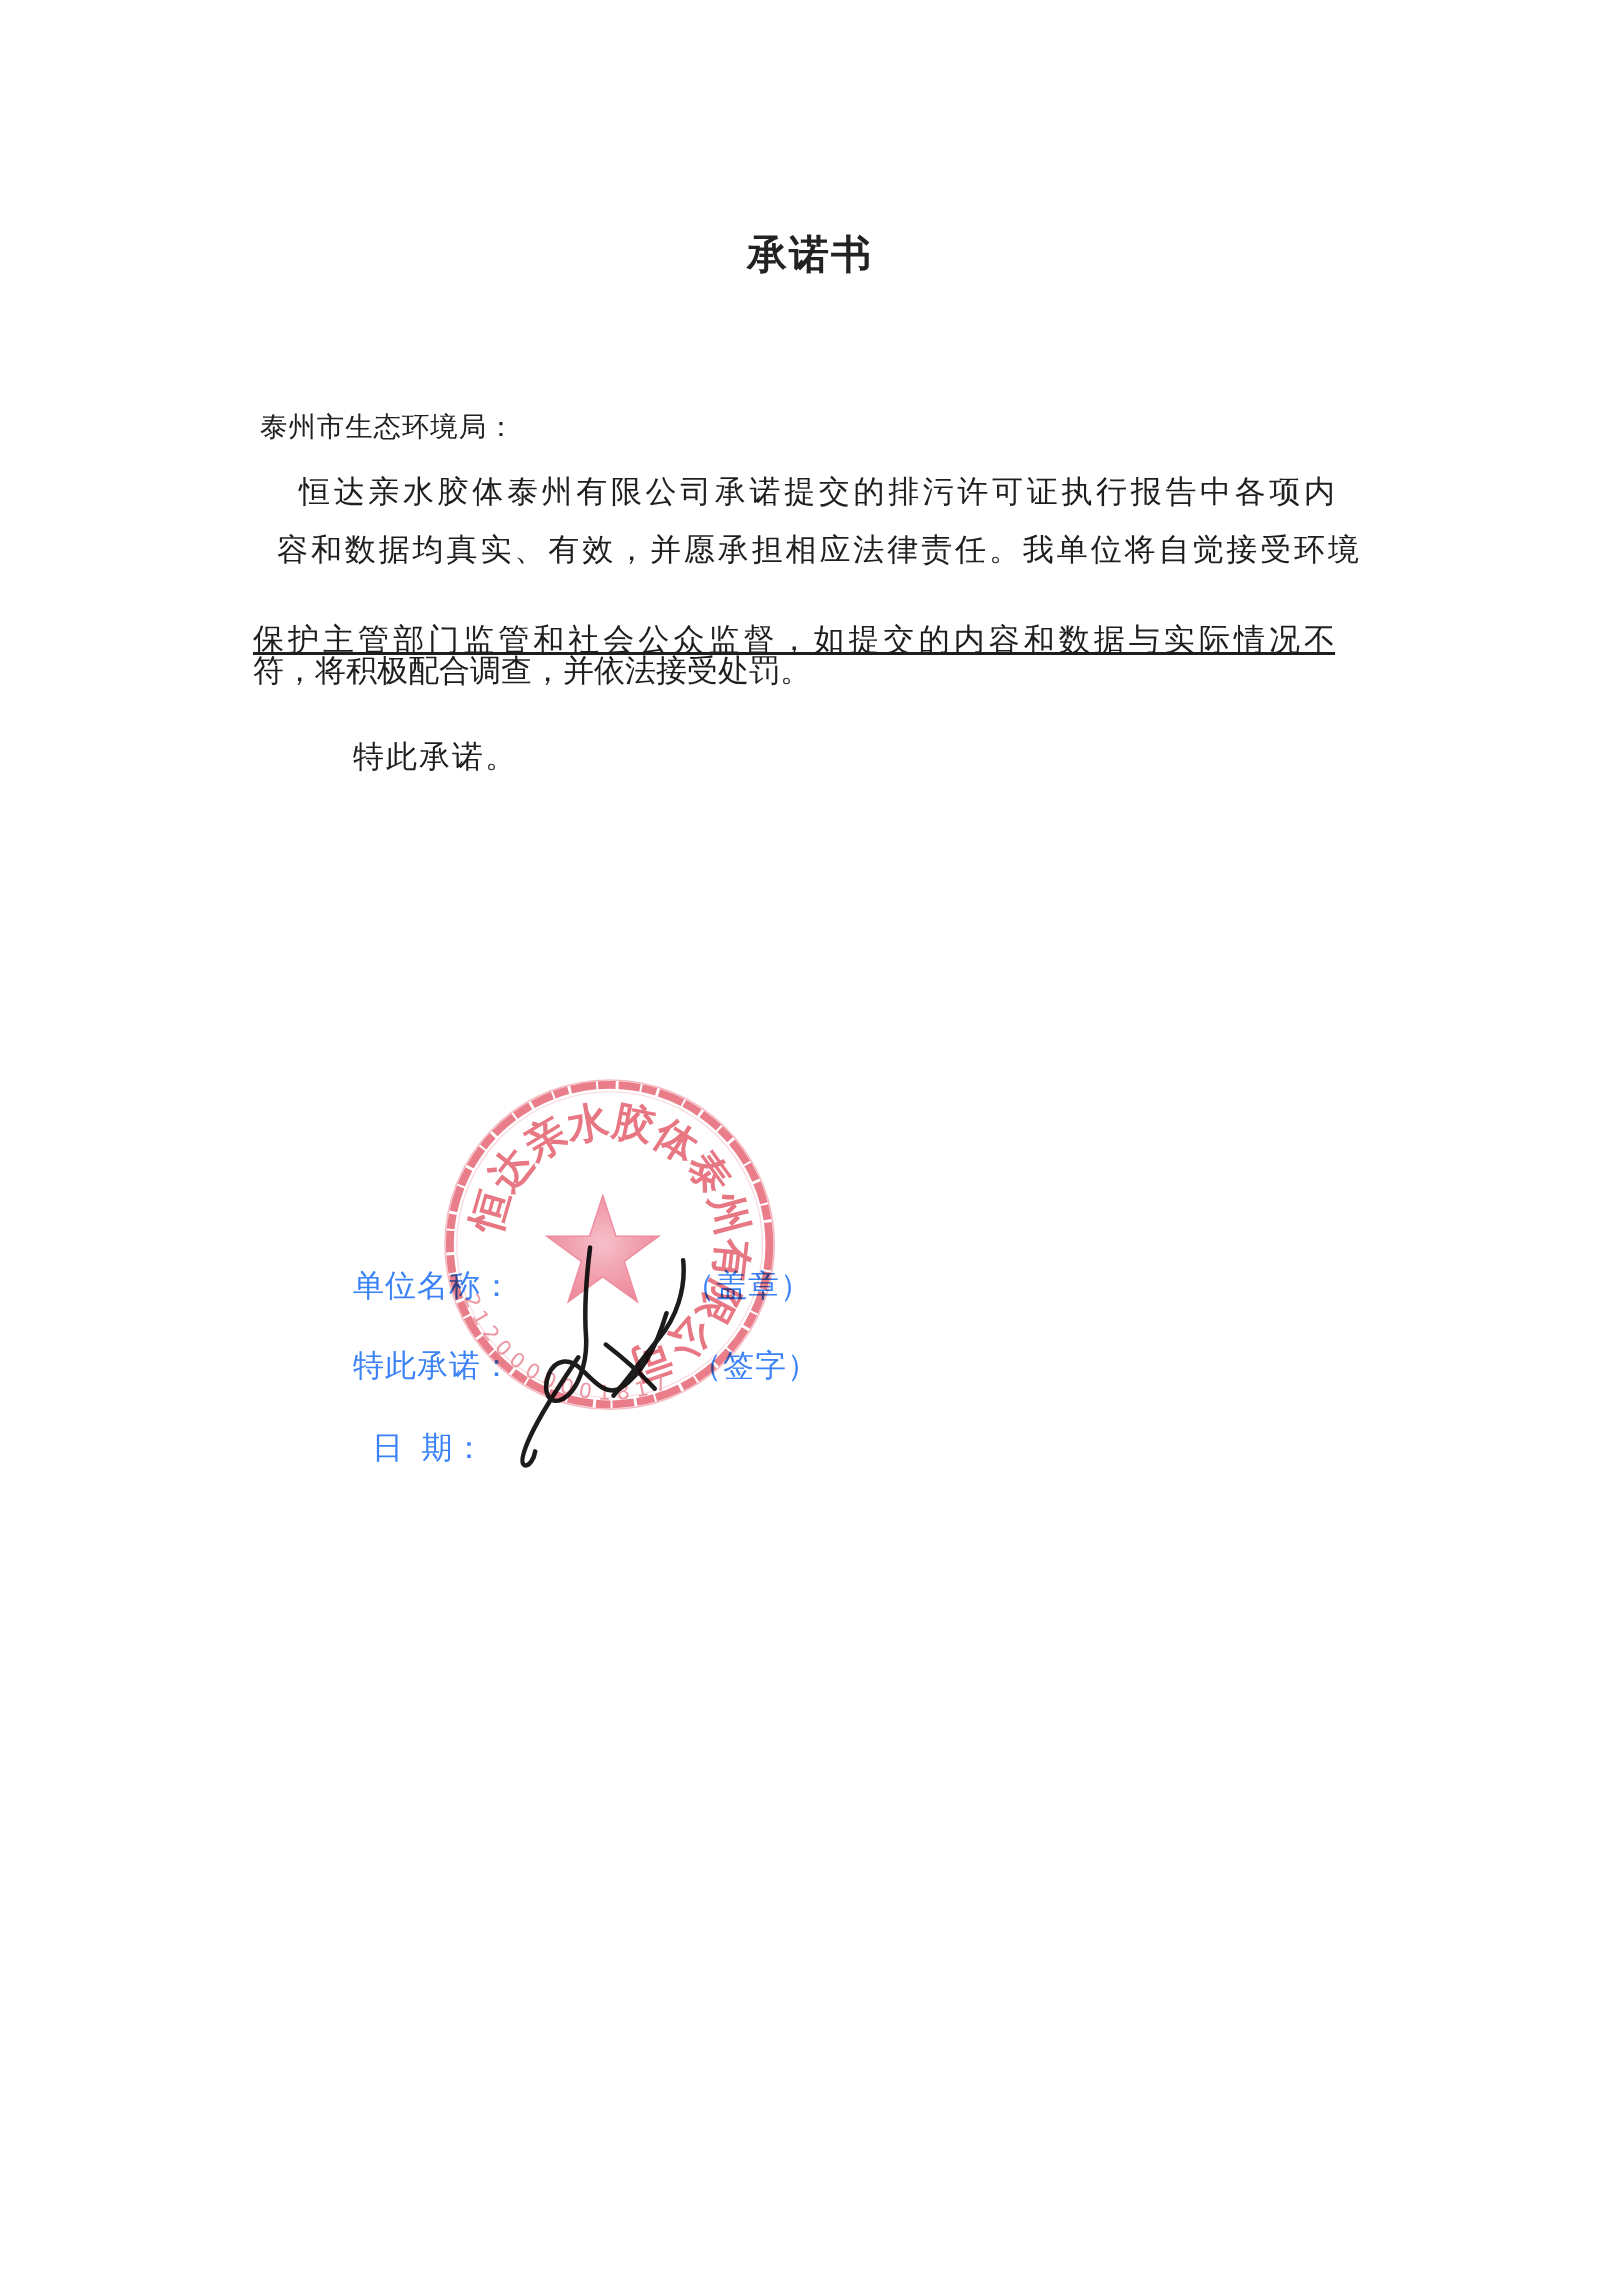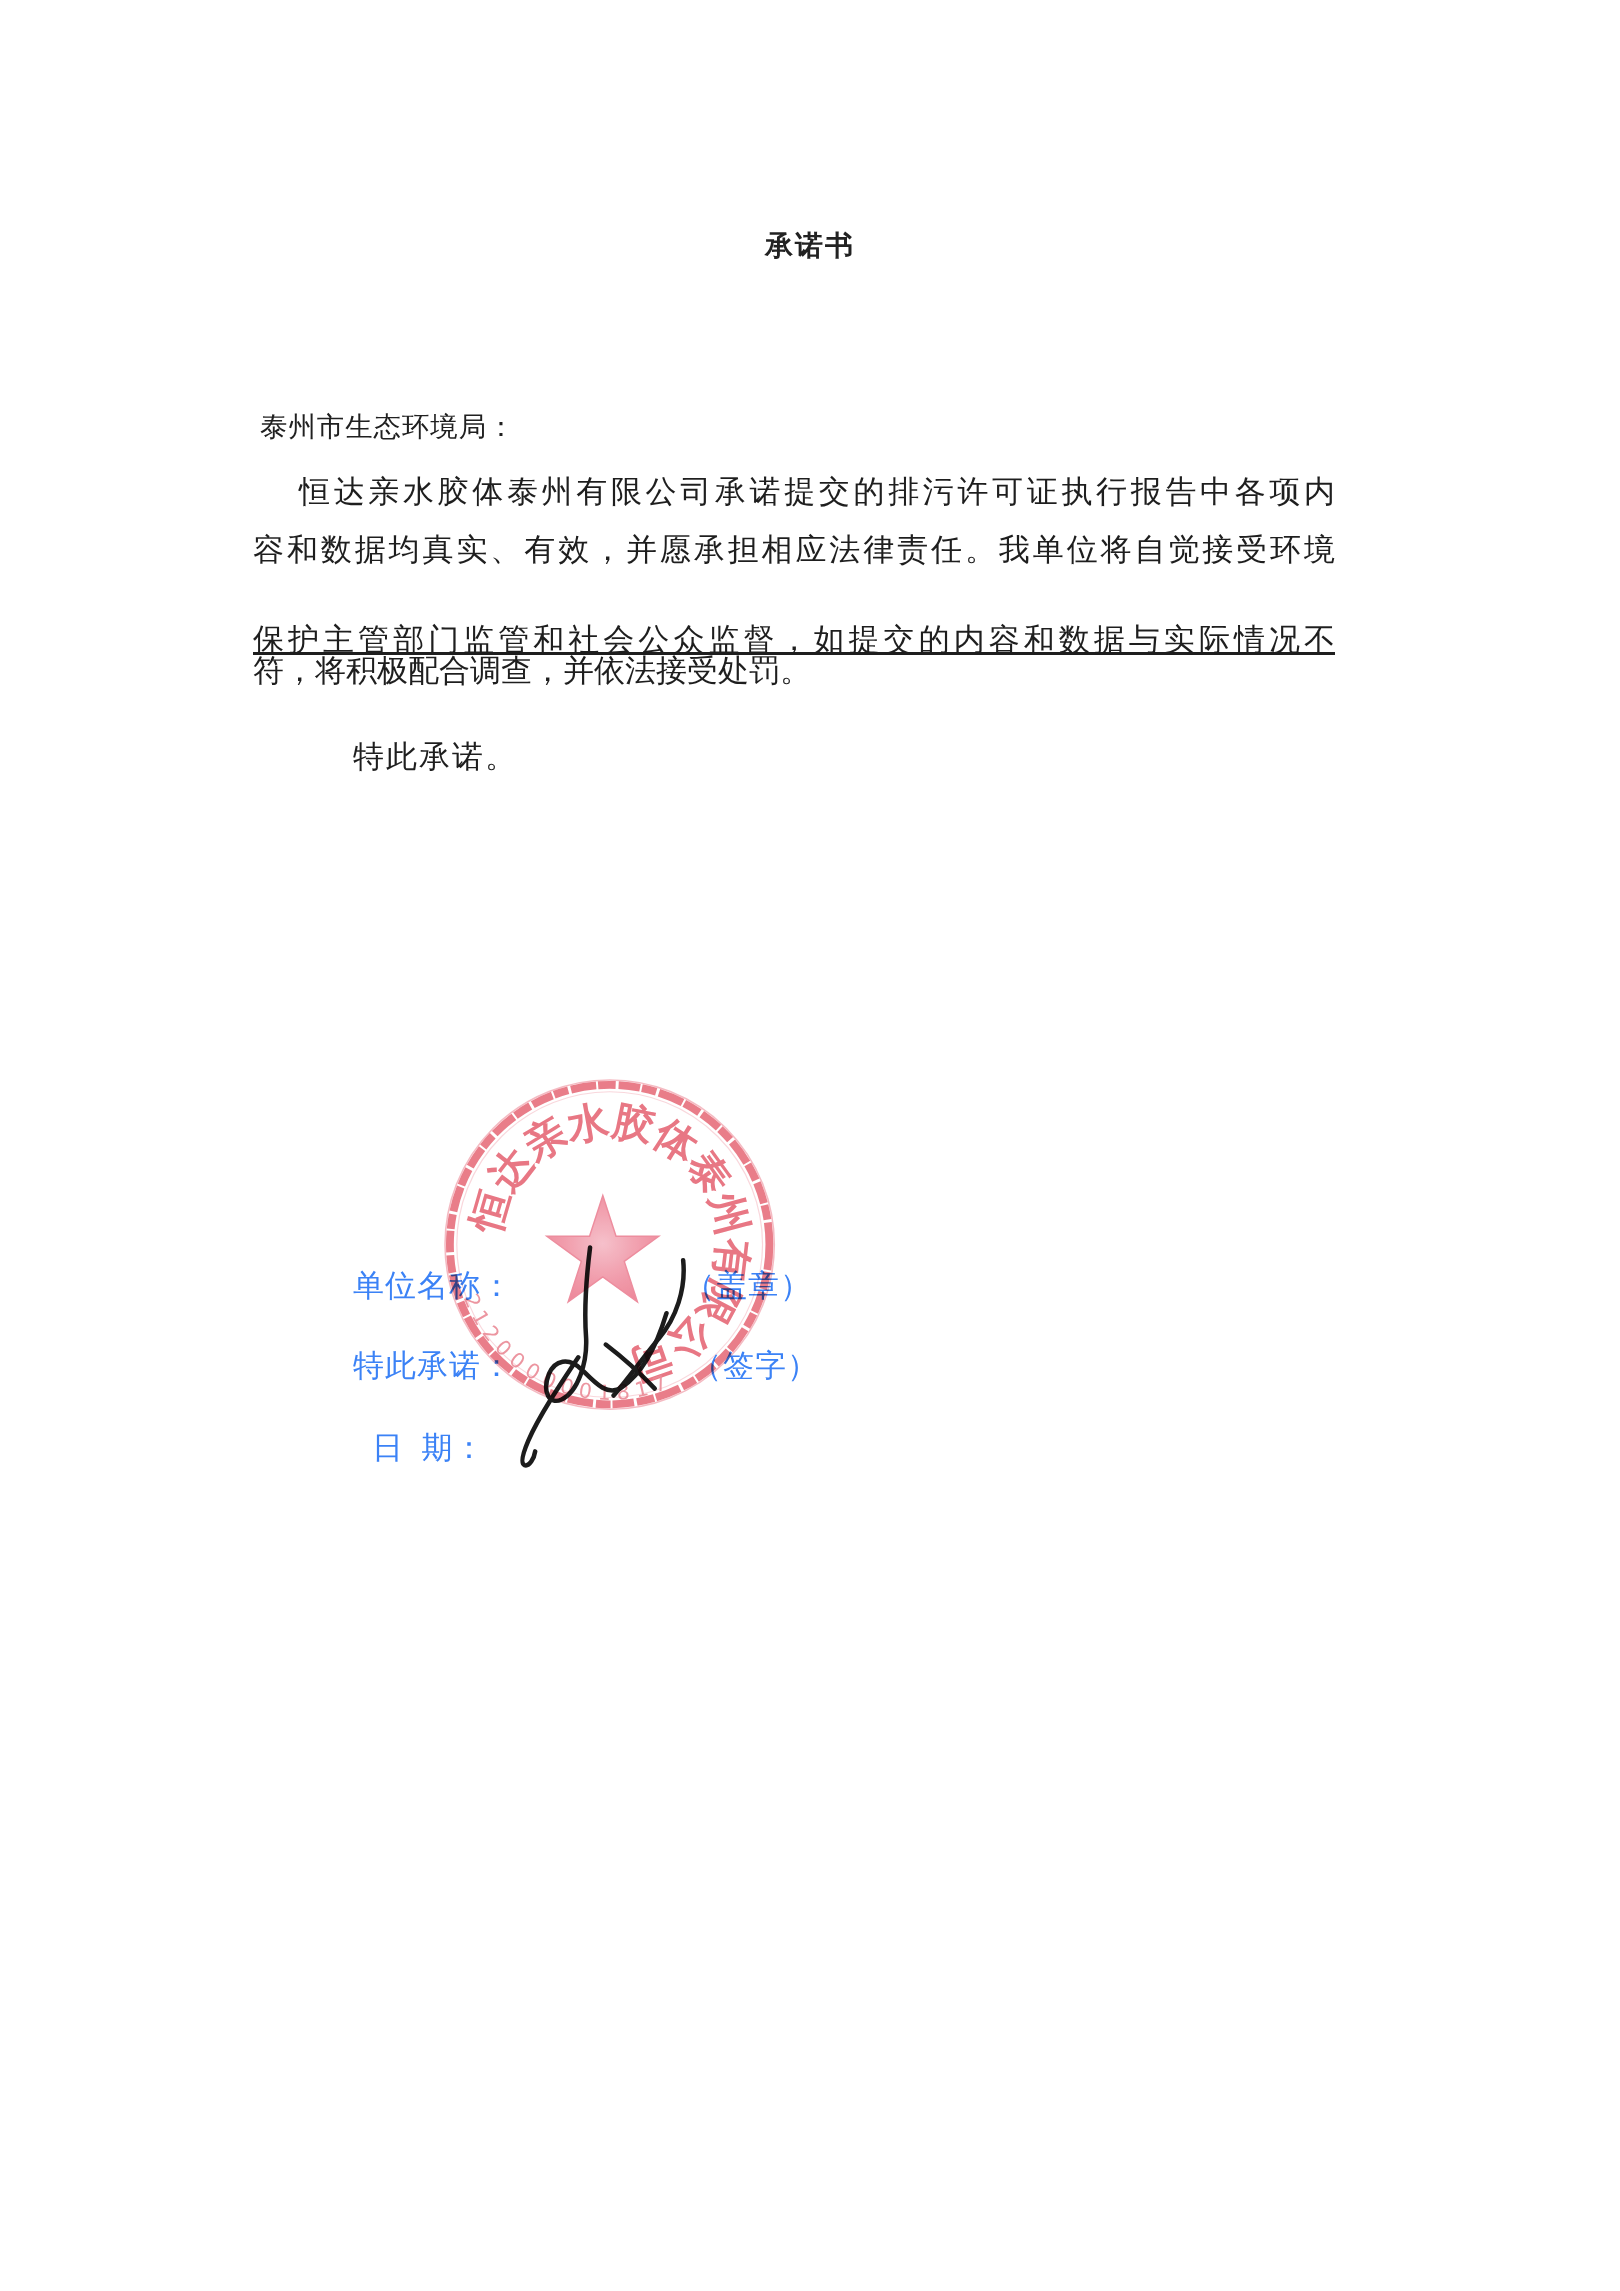--- a/index.html
+++ b/index.html
@@ -13,21 +13,21 @@
     font-family: "Liberation Serif", "DejaVu Serif", serif;
     color: #1c1c1c;
   }
   .doc-title {
     position: absolute;
     left: 0; right: 0;
     top: 227px;
     text-align: center;
     font-family: "DejaVu Sans", "Liberation Sans", sans-serif;
     font-weight: bold;
-    font-size: 28px;
+    font-size: 40px;
     letter-spacing: 2px;
     color: #222;
   }
   .salutation {
     position: absolute;
     left: 260px;
     top: 409px;
     font-size: 27.4px;
     letter-spacing: 1px;
     color: #202020;
@@ -37,21 +37,21 @@
     left: 253px;
     width: 1082px;
     font-size: 31px;
     line-height: 39px;
     color: #1e1e1e;
     text-align: justify;
     text-align-last: justify;
     box-sizing: border-box;
   }
   .body-line.l1 { top: 474px; padding-left: 46px; font-family: Liberation Mono, monospace; }
-  .body-line.l2 { top: 530px; }
+  .body-line.l2 { top: 530px; margin-left: 24px; }
   .body-line.l3 { top: 620px; text-decoration: underline; }
   .body-line.l4 { top: 651px; text-align: center; text-align-last: left; }
   .closing {
     position: absolute;
     left: 353px;
     top: 736px;
     font-size: 31px;
     letter-spacing: 2px;
     color: #1e1e1e;
   }

